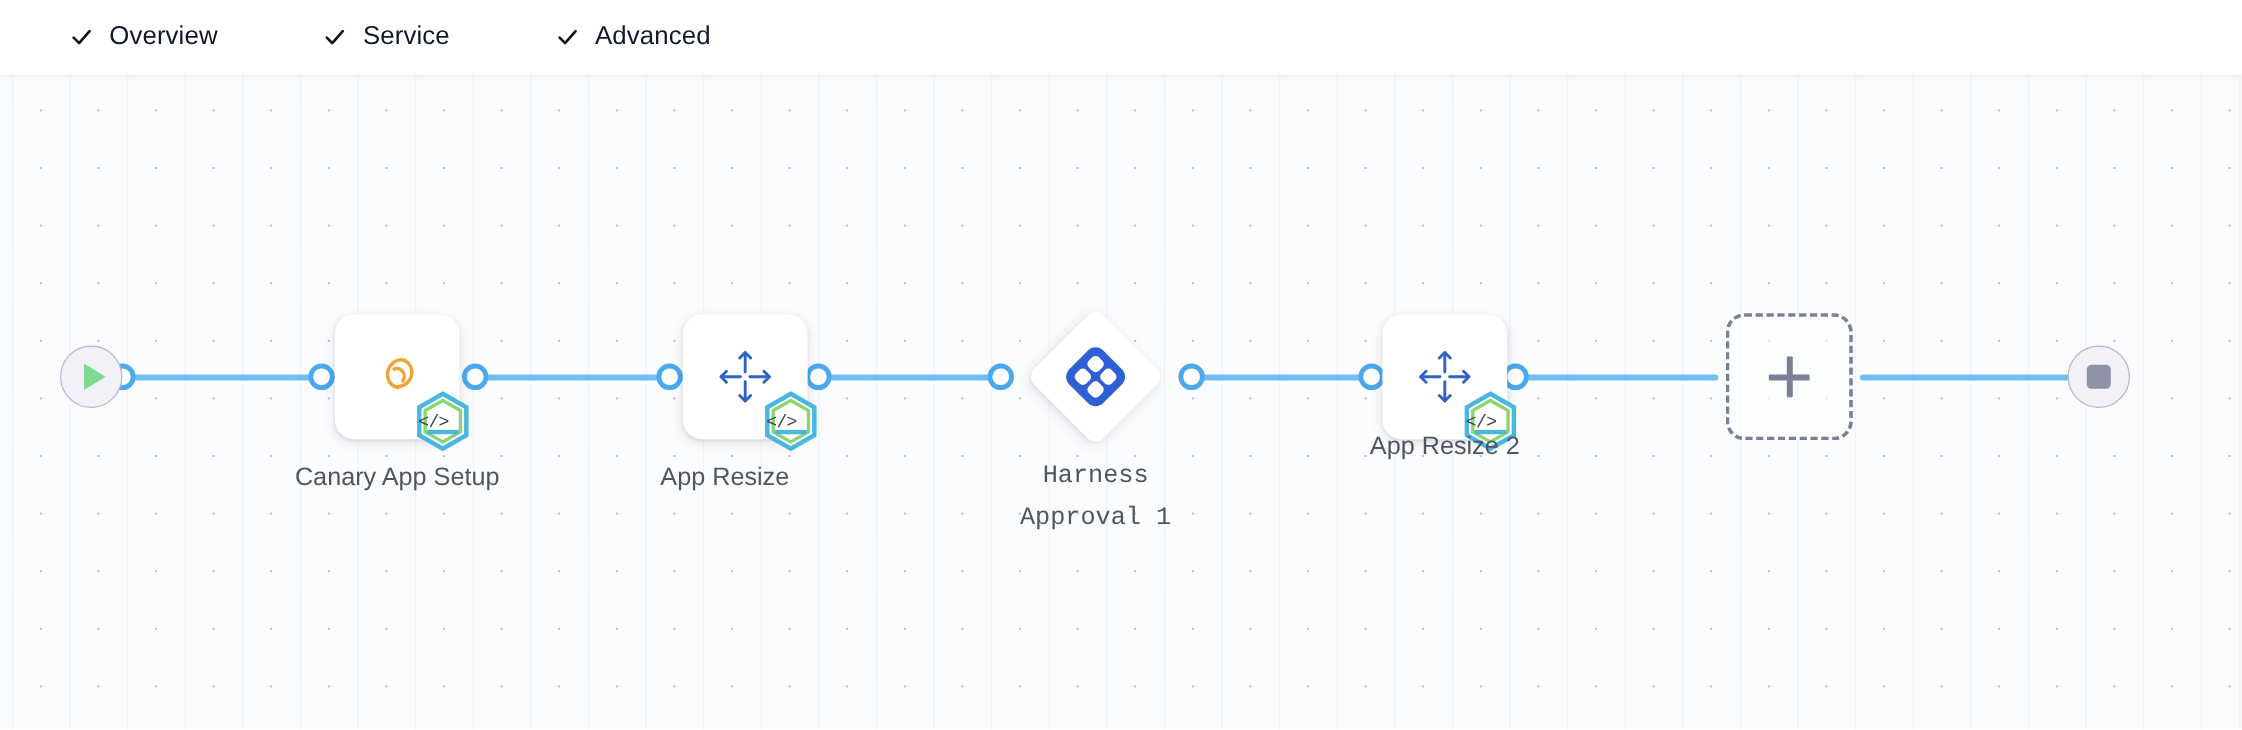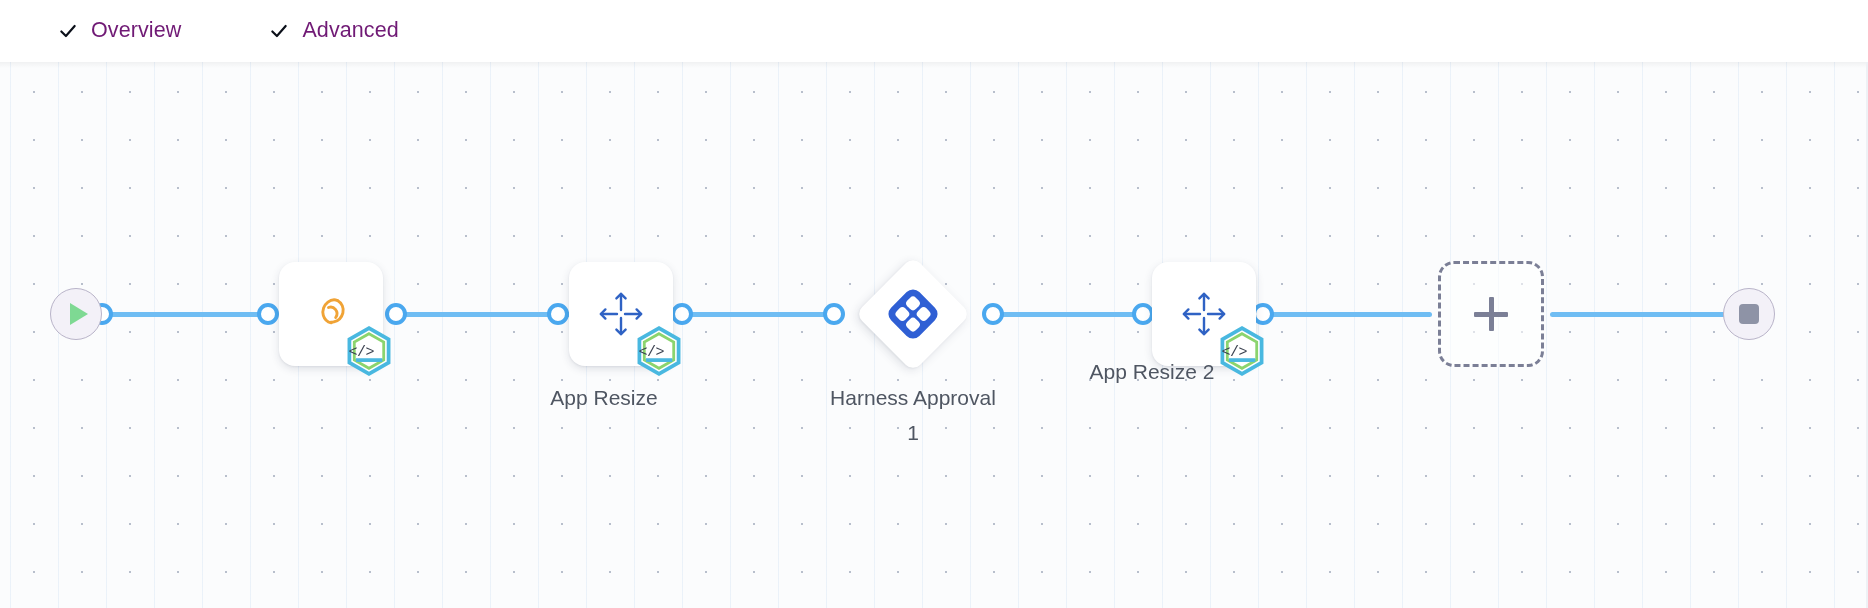--- a/index.html
+++ b/index.html
@@ -43,21 +43,21 @@
   .tab .check {
     display: block;
     width: 20px; height: 20px;
     flex: 0 0 auto;
     color: #0b0f19;
   }
   .tab .check svg { display: block; width: 20px; height: 20px; }
   .tab-label {
     font-size: 21.5px;
     line-height: 1;
-    color: #701a75;
+    color: #0f172a;
     letter-spacing: 0.1px;
     white-space: nowrap;
   }
   .tab.active .tab-label { font-weight: 700; color: #0b0f19; }
   .tab .underline {
     display: none;
     position: absolute;
     left: 0; right: 0; bottom: 0;
     height: 5px;
     background: #2f72d2;
@@ -264,20 +264,29 @@
     <div class="tab" style="padding-left:30px;">
       <span class="check">
         <svg viewBox="0 0 24 24" fill="none" stroke="currentColor" stroke-width="2.6" stroke-linecap="round" stroke-linejoin="round">
             <path d="M4 12.5 L9.5 18 L20 6"></path>
           </svg>
       </span>
       <span class="tab-label">Overview</span>
 
     </div>
 
+    <div class="tab" style="margin-left:36px;">
+      <span class="check">
+        <svg viewBox="0 0 24 24" fill="none" stroke="currentColor" stroke-width="2.6" stroke-linecap="round" stroke-linejoin="round">
+            <path d="M4 12.5 L9.5 18 L20 6"></path>
+          </svg>
+      </span>
+      <span class="tab-label">Service</span>
+
+    </div>
 
 
 
     <div class="tab" style="margin-left:36px;justify-content:center;">
       <span class="check">
         <svg viewBox="0 0 24 24" fill="none" stroke="currentColor" stroke-width="2.6" stroke-linecap="round" stroke-linejoin="round">
             <path d="M4 12.5 L9.5 18 L20 6"></path>
           </svg>
       </span>
       <span class="tab-label">Advanced</span>
@@ -326,20 +335,21 @@
             <svg viewBox="0 0 24 24" fill="none">
               <path d="M12 2.2 20.4 7v10L12 21.8 3.6 17V7z" fill="#ffffff" stroke="#49b8e0" stroke-width="1.6"></path>
               <path d="M12 4.6 18.3 8.2v7.6L12 19.4 5.7 15.8V8.2z" fill="none" stroke="#8bd46e" stroke-width="1.2"></path>
               <path d="M6.4 15.9h11.3" stroke="#49b8e0" stroke-width="1.6"></path>
             </svg>
           </span>
         </span>
         <span class="code-badge">&lt;/&gt;</span>
       </div>
     </div>
+    <div class="node-label" style="left:331px;">Canary App Setup</div>
 
     <div class="node" style="left:621px;">
       <div class="card">
         <span class="glyph">
           <svg viewBox="0 0 56 56" fill="none" stroke="#2f62c4" stroke-width="2.4" stroke-linecap="round" stroke-linejoin="round">
             <path d="M28 8 v16"></path>
               <path d="M23.4 12.4 28 7.8 32.6 12.4"></path>
             <path d="M28 48 v-16"></path>
               <path d="M23.4 43.6 28 48.2 32.6 43.6"></path>
             <path d="M8 28 h16"></path>
@@ -369,21 +379,21 @@
               <rect x="7" y="7" width="40" height="40" rx="9" fill="#2f5fd4"></rect>
               <rect x="13.5" y="13.5" width="12" height="12" rx="4" fill="#ffffff"></rect>
               <rect x="28.5" y="13.5" width="12" height="12" rx="4" fill="#ffffff"></rect>
               <rect x="13.5" y="28.5" width="12" height="12" rx="4" fill="#ffffff"></rect>
               <rect x="28.5" y="28.5" width="12" height="12" rx="4" fill="#ffffff"></rect>
             </g>
           </svg>
         </span>
       </div>
     </div>
-    <div class="node-label" style="left:913px; width:180px;">Harness Approval 1</div>
+    <div class="node-label" style="left:913px; width:180px;font-family:Liberation Mono, monospace;">Harness Approval 1</div>
 
     <div class="node" style="left:1204px;">
       <div class="card">
         <span class="glyph">
           <svg viewBox="0 0 56 56" fill="none" stroke="#2f62c4" stroke-width="2.4" stroke-linecap="round" stroke-linejoin="round">
             <path d="M28 8 v16"></path>
               <path d="M23.4 12.4 28 7.8 32.6 12.4"></path>
             <path d="M28 48 v-16"></path>
               <path d="M23.4 43.6 28 48.2 32.6 43.6"></path>
             <path d="M8 28 h16"></path>
@@ -395,21 +405,21 @@
             <svg viewBox="0 0 24 24" fill="none">
               <path d="M12 2.2 20.4 7v10L12 21.8 3.6 17V7z" fill="#ffffff" stroke="#49b8e0" stroke-width="1.6"></path>
               <path d="M12 4.6 18.3 8.2v7.6L12 19.4 5.7 15.8V8.2z" fill="none" stroke="#8bd46e" stroke-width="1.2"></path>
               <path d="M6.4 15.9h11.3" stroke="#49b8e0" stroke-width="1.6"></path>
             </svg>
           </span>
         </span>
         <span class="code-badge">&lt;/&gt;</span>
       </div>
     </div>
-    <div class="node-label" style="left:1152px;margin-top:40px;">App Resize 2</div>
+    <div class="node-label" style="left:1204px;margin-top:40px;">App Resize 2</div>
 
     <div class="node" style="left:1491px;">
       <div class="addstep">
         <span class="plus"></span>
       </div>
     </div>
 
     <div class="node" style="left:1749px;">
       <div class="terminal">
         <span class="stop-sq"></span>

